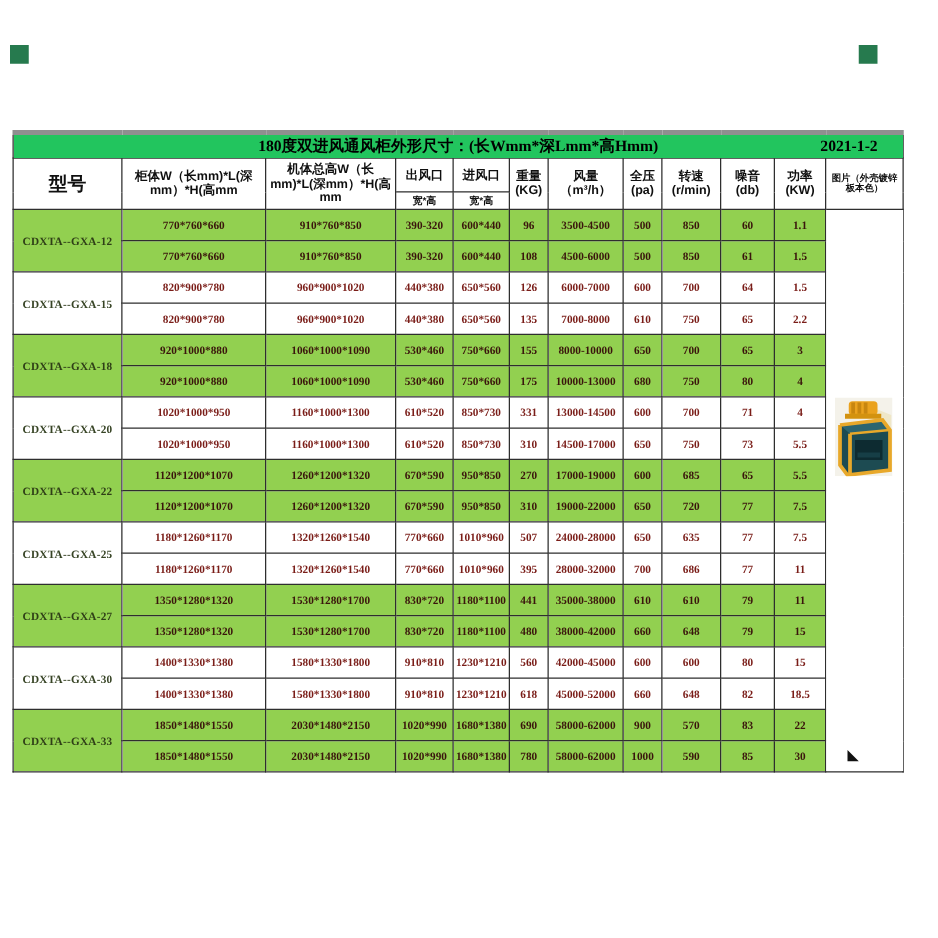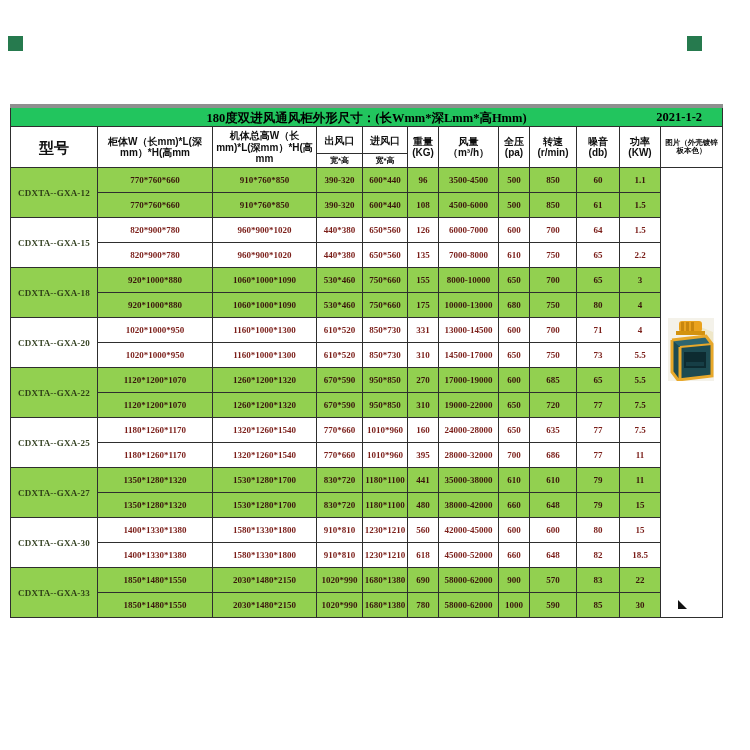--- a/index.html
+++ b/index.html
@@ -239,21 +239,21 @@
           <td>720</td>
           <td>77</td>
           <td>7.5</td>
         </tr>
         <tr class="data-row plain group-first">
           <td rowspan="2" class="model-cell">CDXTA--GXA-25</td>
           <td>1180*1260*1170</td>
           <td>1320*1260*1540</td>
           <td>770*660</td>
           <td>1010*960</td>
-          <td>160</td>
+          <td>507</td>
           <td>24000-28000</td>
           <td>650</td>
           <td>635</td>
           <td>77</td>
           <td>7.5</td>
         </tr>
         <tr class="data-row plain">
           <td>1180*1260*1170</td>
           <td>1320*1260*1540</td>
           <td>770*660</td>

